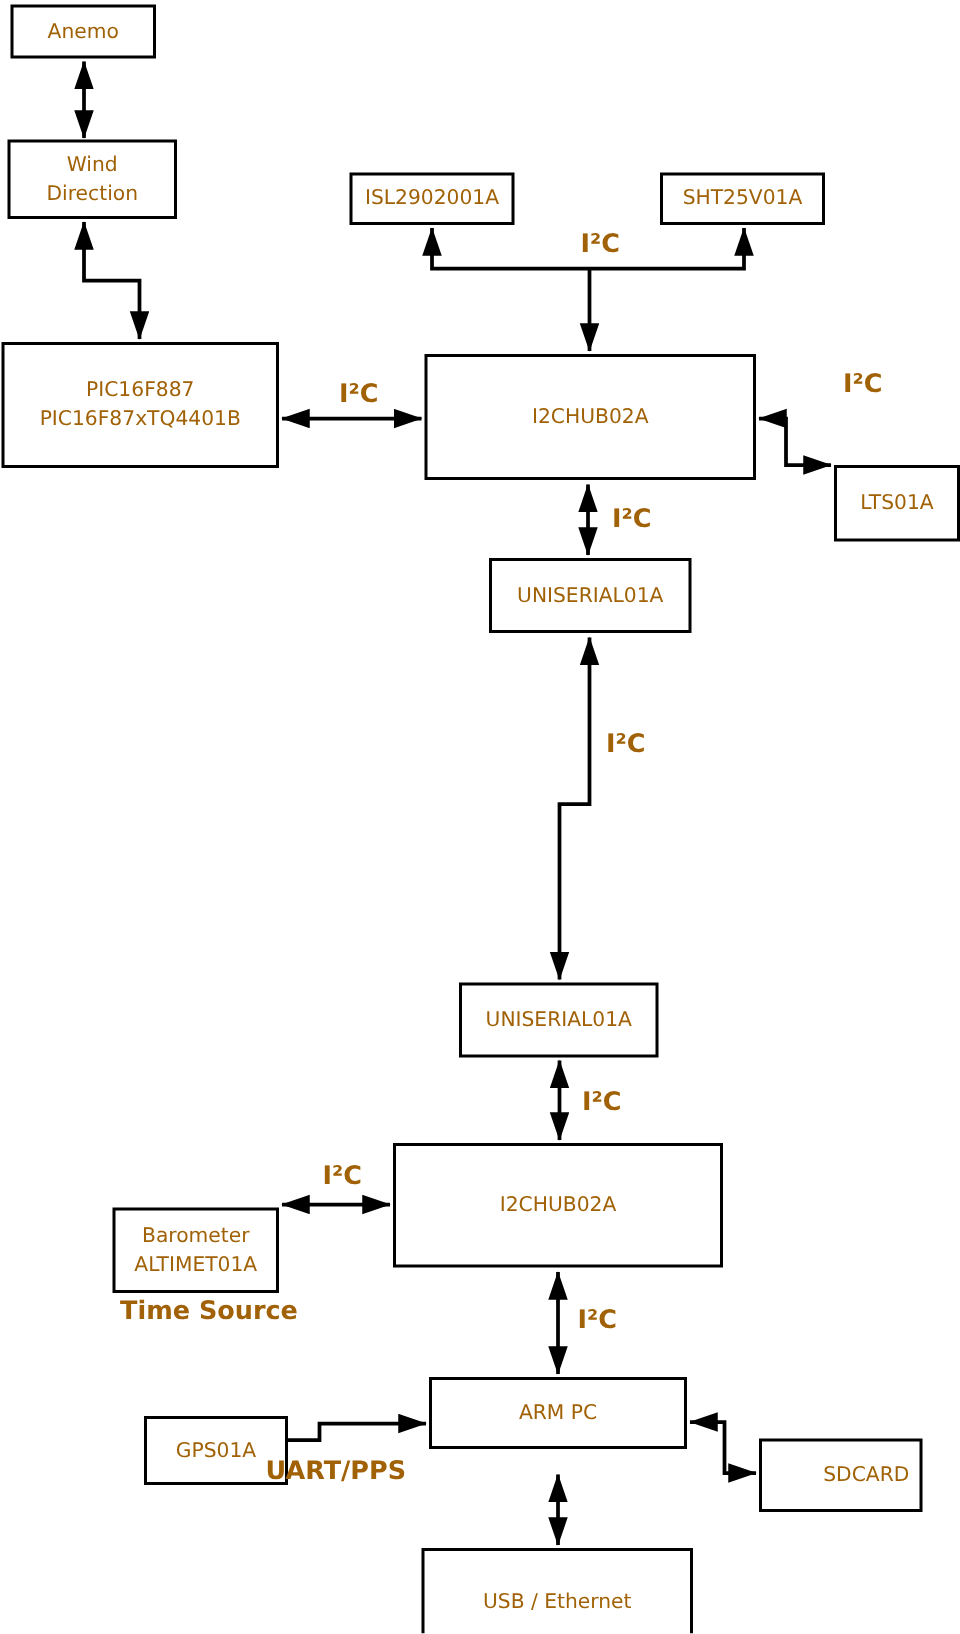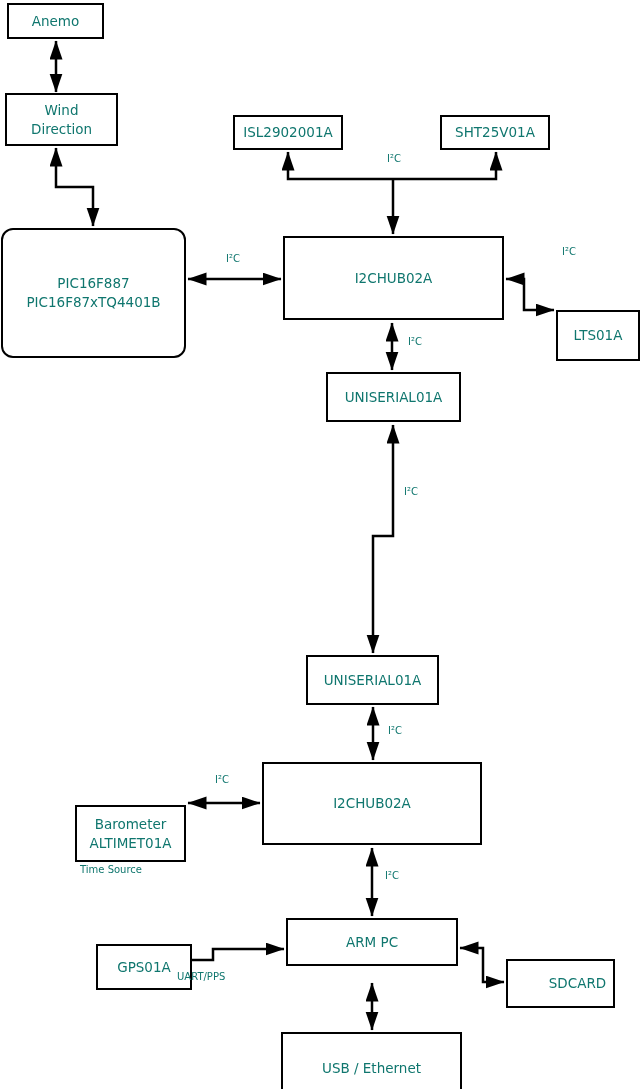--- a/index.html
+++ b/index.html
@@ -1,40 +1,40 @@
 <!DOCTYPE html>
 <html><head>
 <meta charset="utf-8">
 <style>
   html,body{margin:0;padding:0;background:#ffffff;}
   .canvas{
     position:relative;
     width:640px;height:1089px;
     background:#ffffff;
     font-family:"DejaVu Sans","Liberation Sans",sans-serif;
-    color:#0f766e;
+    color:#a16207;
     overflow:hidden;
   }
   .connectors{position:absolute;left:0;top:0;width:640px;height:1089px;z-index:1;}
   .node{
     position:absolute;z-index:2;box-sizing:border-box;
     background:#fff;border:2.5px solid #000;
     display:flex;align-items:center;justify-content:center;
   }
   .node span{
     font-size:13.5px;line-height:1.4;text-align:center;
     white-space:pre-line;
   }
   .elabel{
-    position:absolute;z-index:3;font-size:10px;white-space:nowrap;
+    position:absolute;z-index:3;font-size:17px;white-space:nowrap;font-weight:bold;
   }
   
   .n-anemo        {left:7px;   top:3px;   width:97px;  height:36px;}
   .n-wind         {left:5px;   top:93px;  width:113px; height:53px;}
-  .n-pic          {left:1px;   top:228px; width:185px; height:130px;border-radius:12px;}
+  .n-pic          {left:1px;   top:228px; width:185px; height:84px;}
   .n-isl          {left:233px; top:115px; width:110px; height:35px;}
   .n-sht          {left:440px; top:115px; width:110px; height:35px;}
   .n-hub1         {left:283px; top:236px; width:221px; height:84px;}
   .n-lts          {left:556px; top:294px; width:84px;  height:51px;margin-top:16px;}
   .n-uni1         {left:326px; top:372px; width:135px; height:50px;}
   .n-uni2         {left:306px; top:655px; width:133px; height:50px;}
   .n-hub2         {left:262px; top:762px; width:220px; height:83px;}
   .n-baro         {left:75px;  top:775px; width:111px; height:57px;margin-top:30px;}
   .n-gps          {left:66px;  top:944px; width:96px;  height:46px;margin-left:30px;}
   .n-armpc        {left:286px; top:918px; width:172px; height:48px;justify-content:center;}

